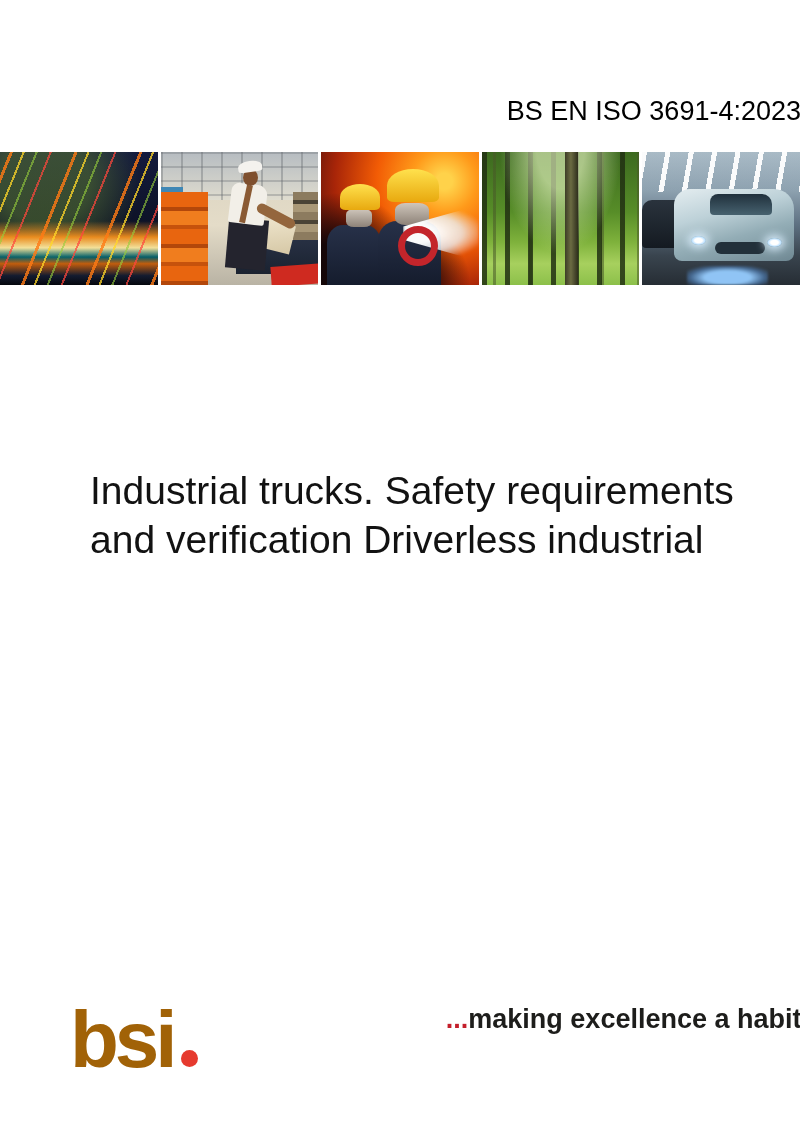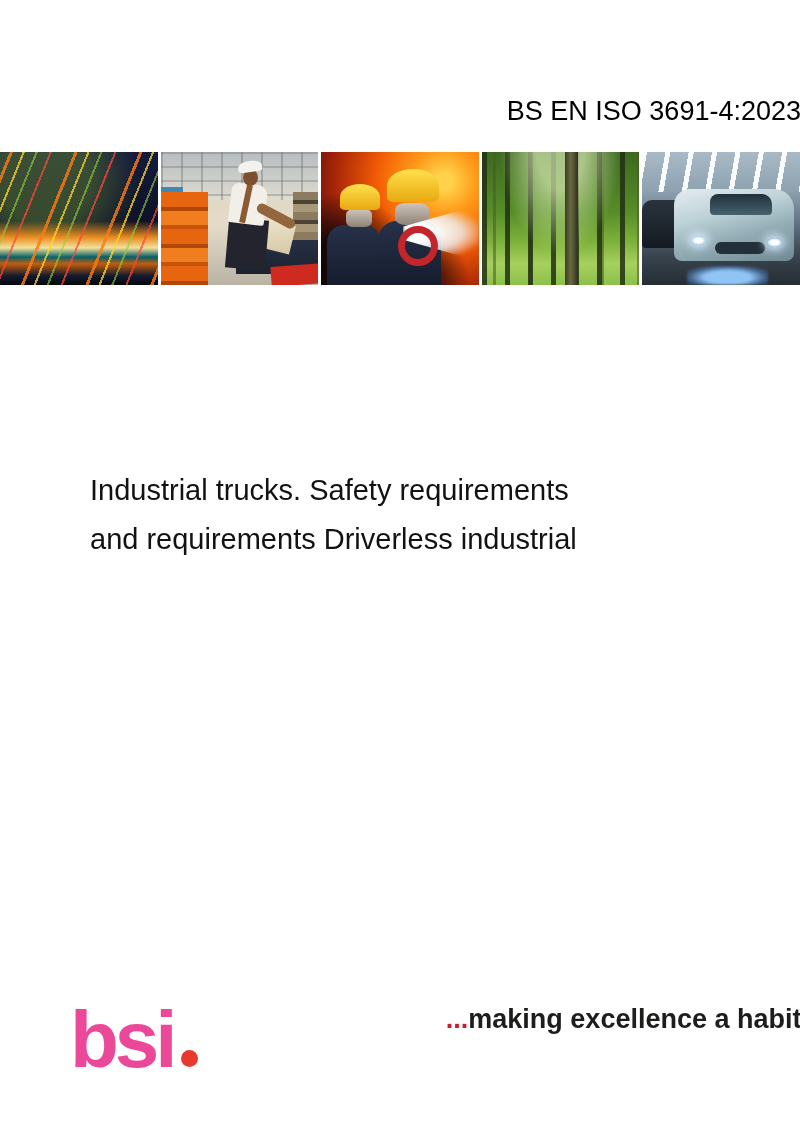--- a/index.html
+++ b/index.html
@@ -105,25 +105,25 @@
     filter:blur(1px);}
   
   .banner{
     position:absolute;top:285px;left:0;width:800px;height:64px;
     background:var(--banner-red,#b72128);
     display:flex;align-items:center;padding-left:70px;box-sizing:border-box;
   }
   .banner-title{color:#ffffff;font-size:29px;font-weight:700;letter-spacing:.2px;}
   
   .title-block{position:absolute;left:90px;top:466px;color:#121212;}
-  .title-line{font-size:29px;line-height:49px;font-weight:400;white-space:nowrap;}
+  .title-line{font-size:39px;line-height:49px;font-weight:400;white-space:nowrap;}
   
   .logo{
     position:absolute;left:70px;top:1000px;
-    font-size:80px;line-height:80px;font-weight:700;letter-spacing:-4px;color:#ec4899;
+    font-size:80px;line-height:80px;font-weight:700;letter-spacing:-4px;color:#a16207;
   }
   .logo-dot{
     display:inline-block;width:17px;height:17px;border-radius:50%;
     background:var(--bsi-dot-red,#e63a2e);margin-left:7px;
   }
   .tagline{
     position:absolute;right:25px;top:980px;
     font-size:27px;line-height:30px;font-weight:700;color:#1d1d1b;white-space:nowrap;margin-top:24px;
   }
   .tag-red{color:var(--tagline-red,#c41f2b);}
@@ -181,20 +181,20 @@
         <div class="shape ca-light ca-l2"></div>
       </div>
       <div class="shape ca-glow"></div>
     </div>
 
   </div>
 
 
   <div class="title-block">
     <div class="title-line">Industrial trucks. Safety requirements</div>
-    <div class="title-line">and requirements Driverless industrial</div>
+    <div class="title-line">and verification Driverless industrial</div>
   </div>
 
   <div class="logo"><span>bsi</span><span class="logo-dot"></span></div>
 
   <div class="tagline"><span class="tag-red">...</span><span>making excellence a habit</span><span class="tag-red">.</span><span class="tag-tm">™</span></div>
 
 </div>
 
 </body></html>

